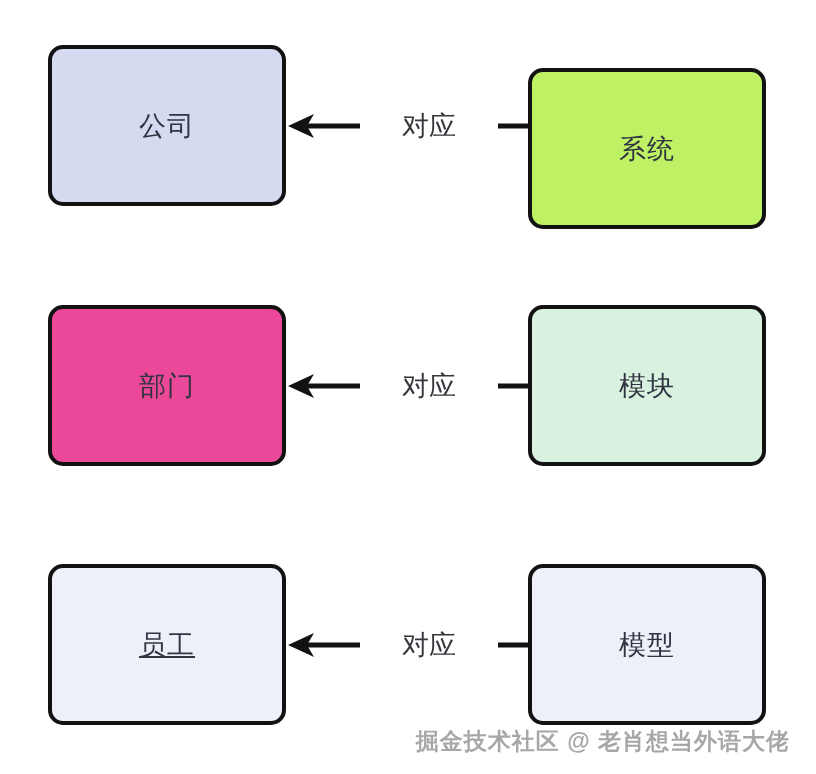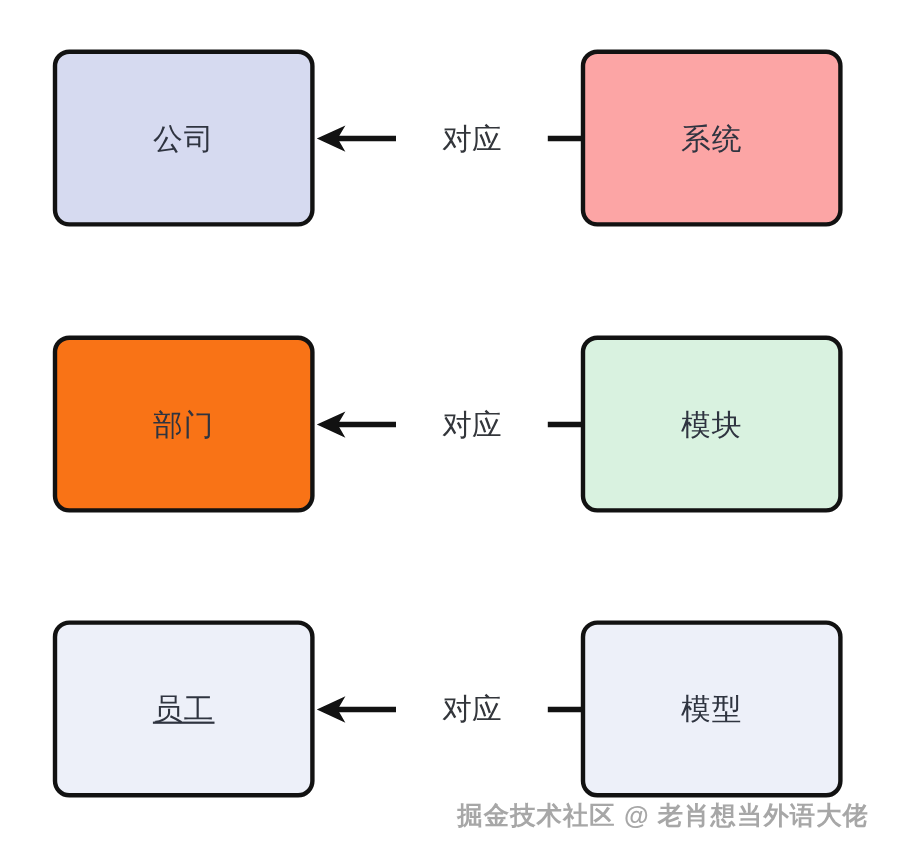--- a/index.html
+++ b/index.html
@@ -86,27 +86,27 @@
       <svg class="arrow-svg" width="76" height="30" viewBox="0 0 76 30">
         <path d="M18 15 H74" stroke="currentColor" stroke-width="5" fill="none"></path>
         <path d="M2 15 L28 3 L21 15 L28 27 Z" fill="currentColor"></path>
       </svg>
       <span class="relation-label">对应</span>
       <svg class="arrow-svg" width="76" height="30" viewBox="0 0 76 30">
         <path d="M2 15 H58" stroke="currentColor" stroke-width="5" fill="none"></path>
         <path d="M74 15 L48 3 L55 15 L48 27 Z" fill="currentColor"></path>
       </svg>
     </div>
-    <div class="entity-box entity-right" style="background-color: #fca5a5;">
+    <div class="entity-box entity-right" style="background-color: #bef264; margin-top: 23px;">
       <span>系统</span>
     </div>
   </div>
 
   <div class="row row2">
-    <div class="entity-box entity-left" style="background-color: #f97316;">
+    <div class="entity-box entity-left" style="background-color: #ec4899;">
       <span>部门</span>
     </div>
     <div class="connector">
       <svg class="arrow-svg" width="76" height="30" viewBox="0 0 76 30">
         <path d="M18 15 H74" stroke="currentColor" stroke-width="5" fill="none"></path>
         <path d="M2 15 L28 3 L21 15 L28 27 Z" fill="currentColor"></path>
       </svg>
       <span class="relation-label">对应</span>
       <svg class="arrow-svg" width="76" height="30" viewBox="0 0 76 30">
         <path d="M2 15 H58" stroke="currentColor" stroke-width="5" fill="none"></path>

